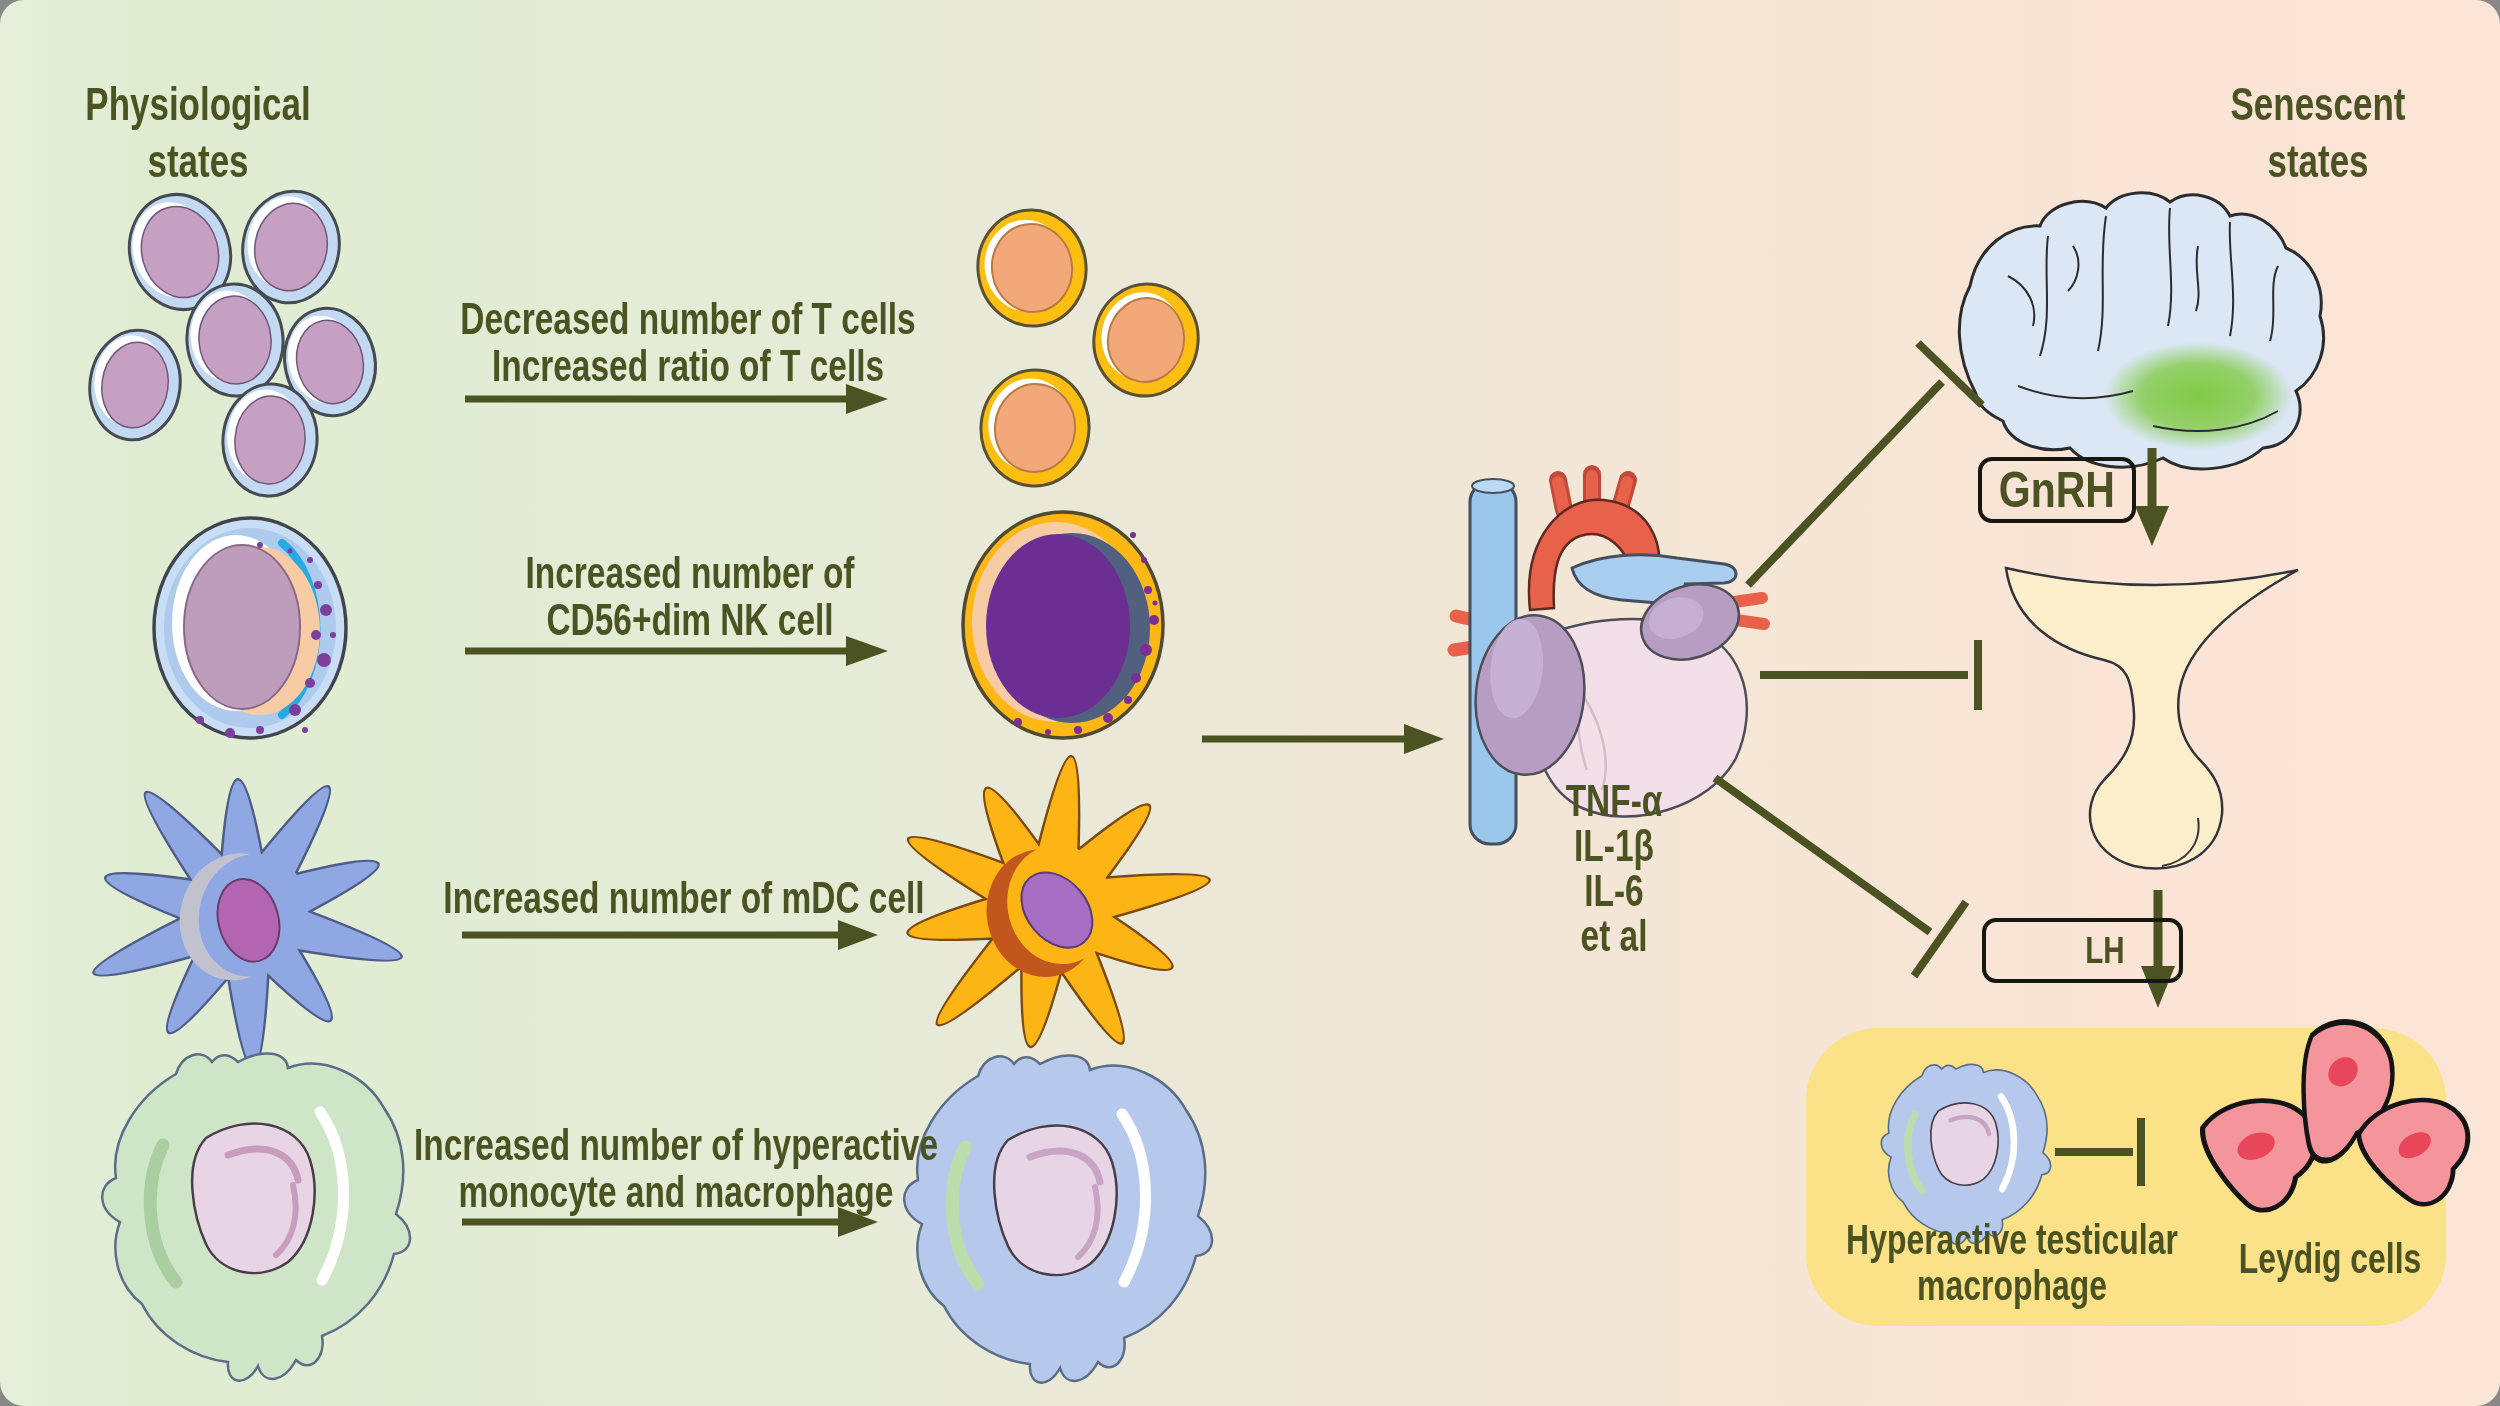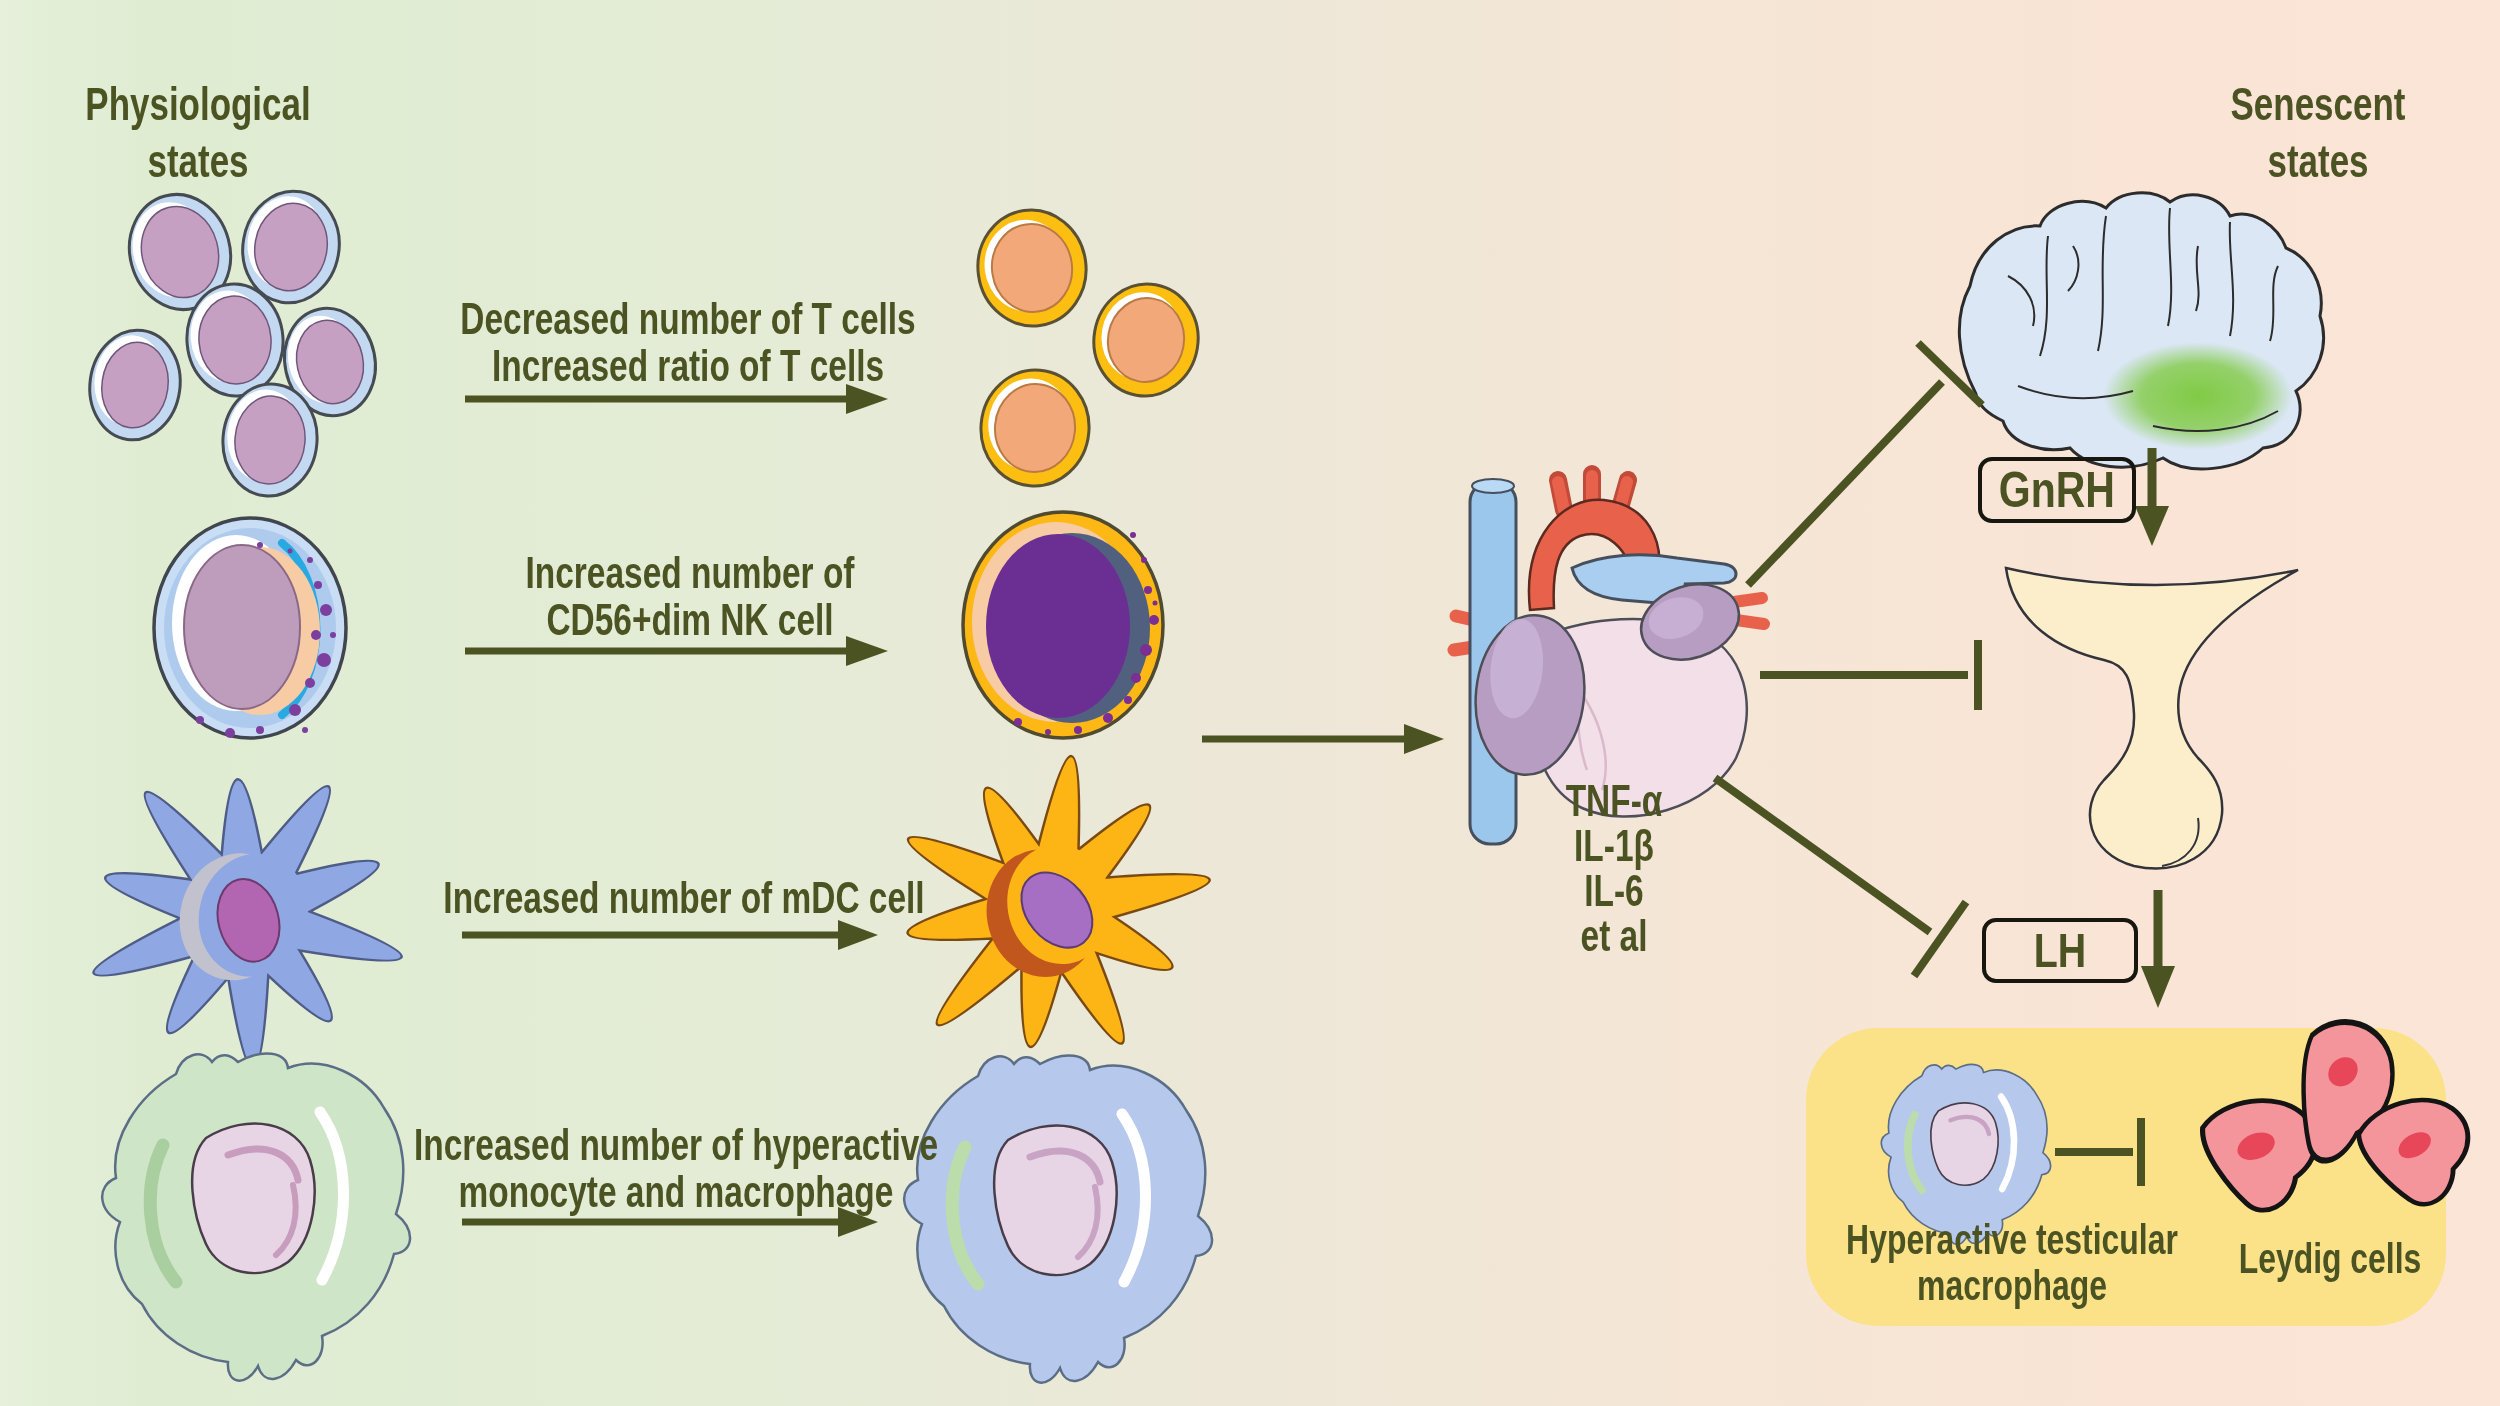--- a/index.html
+++ b/index.html
@@ -1,19 +1,20 @@
 <!DOCTYPE html>
 <html><head>
 <meta charset="utf-8">
 <style>
   html,body{margin:0;padding:0;background:#888;}
   #stage{
     position:relative;width:2500px;height:1406px;overflow:hidden;
     font-family:"Liberation Sans",sans-serif;
     background:linear-gradient(90deg,#e6f0da 0%,#dfecd2 6%,#e4ecd6 30%,#ede7d7 50%,#f5e6d6 68%,#fae4d6 88%,#fbe5d7 100%);
+    border-radius:24px;
   }
   .abs{position:absolute;}
   .lbl{
     position:absolute;text-align:center;font-weight:bold;color:#4c5323;
     transform:scaleX(.76);transform-origin:center;white-space:nowrap;
   }
   .lbl span{display:block;}
   .row-lbl{font-size:44px;line-height:47px;width:900px;}
   .title{font-size:46px;line-height:57px;width:700px;}
   .cyto{font-size:44px;line-height:45px;width:400px;}
@@ -346,21 +347,21 @@
   <div class="lbl cyto" style="left:1414px;top:778px">
     <span>TNF-α</span>
     <span>IL-1β</span>
     <span>IL-6</span>
     <span>et al</span>
   </div>
 
   <div class="hormone-box" style="left:1978px;top:457px;width:150px;height:58px;font-size:50px;">
     <span class="inner">GnRH</span>
   </div>
-  <div class="hormone-box" style="left:1982px;top:918px;width:148px;height:57px;font-size:48px;">
+  <div class="hormone-box" style="left:1982px;top:918px;width:148px;height:57px;font-size:36px;padding-left:45px;">
     <span class="inner">LH</span>
   </div>
 
   <div class="lbl boxlbl" style="left:1662px;top:1217px;width:700px;">
     <span>Hyperactive testicular</span>
     <span>macrophage</span>
   </div>
   <div class="lbl boxlbl" style="left:2080px;top:1236px;width:500px;">
     <span>Leydig cells</span>
   </div>

